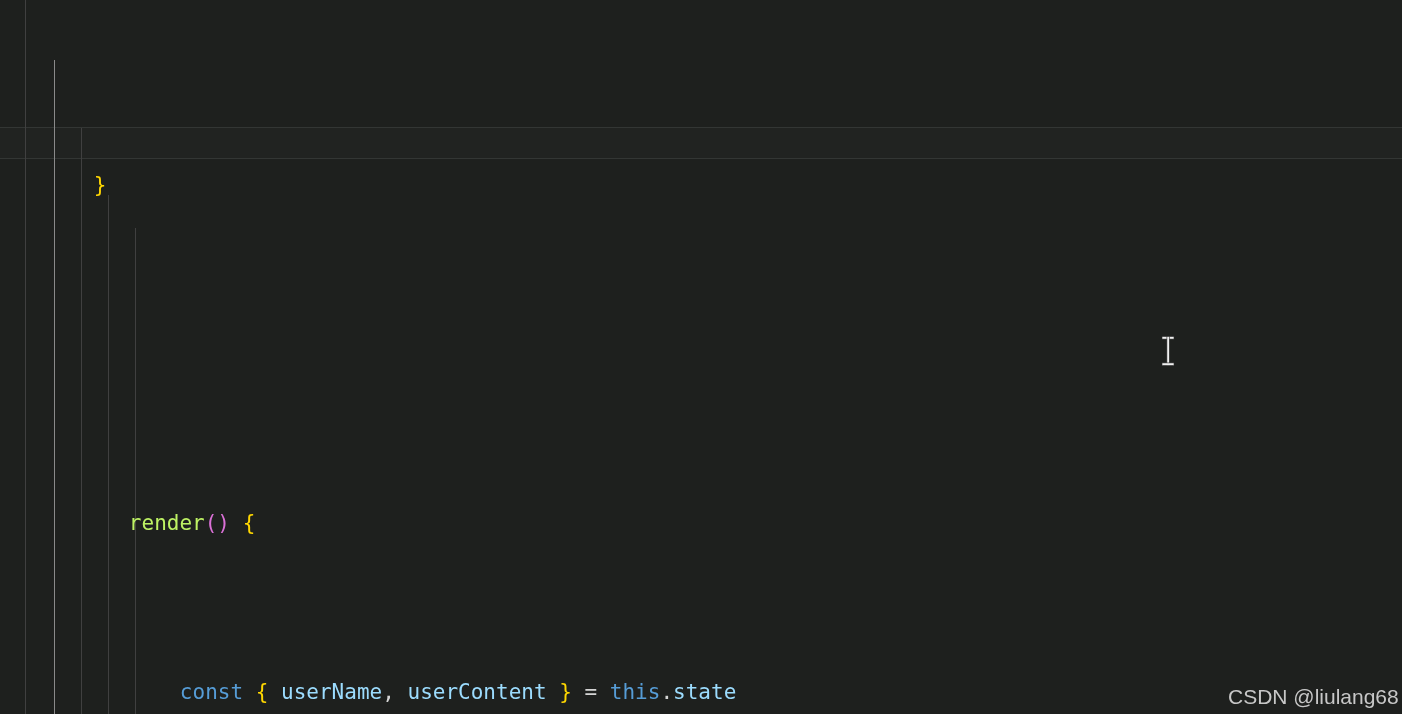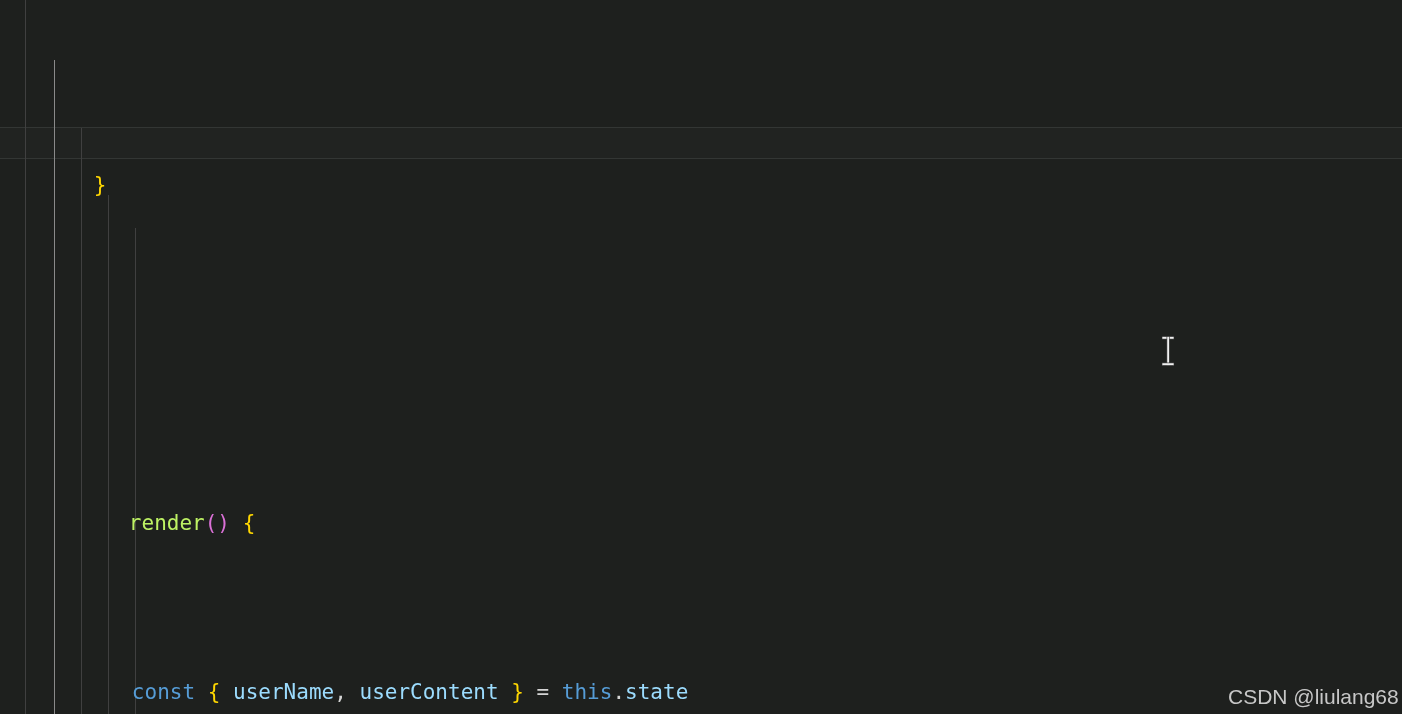--- a/index.html
+++ b/index.html
@@ -115,21 +115,21 @@
 
     
     <div class="ln"></div>
 
     
     <div class="ln" style="padding-left:53px;">
       <span class="t-fn">render</span><span class="t-paren">()</span><span class="t-plain"> </span><span class="t-brace">{</span>
     </div>
 
     
-    <div class="ln" style="padding-left:56px;">
+    <div class="ln" style="padding-left:104px;">
       <span class="t-kw">const</span><span class="t-plain"> </span><span class="t-brace">{</span><span class="t-plain"> </span><span class="t-var">userName</span><span class="t-plain">, </span><span class="t-var">userContent</span><span class="t-plain"> </span><span class="t-brace">}</span><span class="t-plain"> = </span><span class="t-kw">this</span><span class="t-plain">.</span><span class="t-var">state</span>
     </div>
 
     
     
 
     
     
 
     

